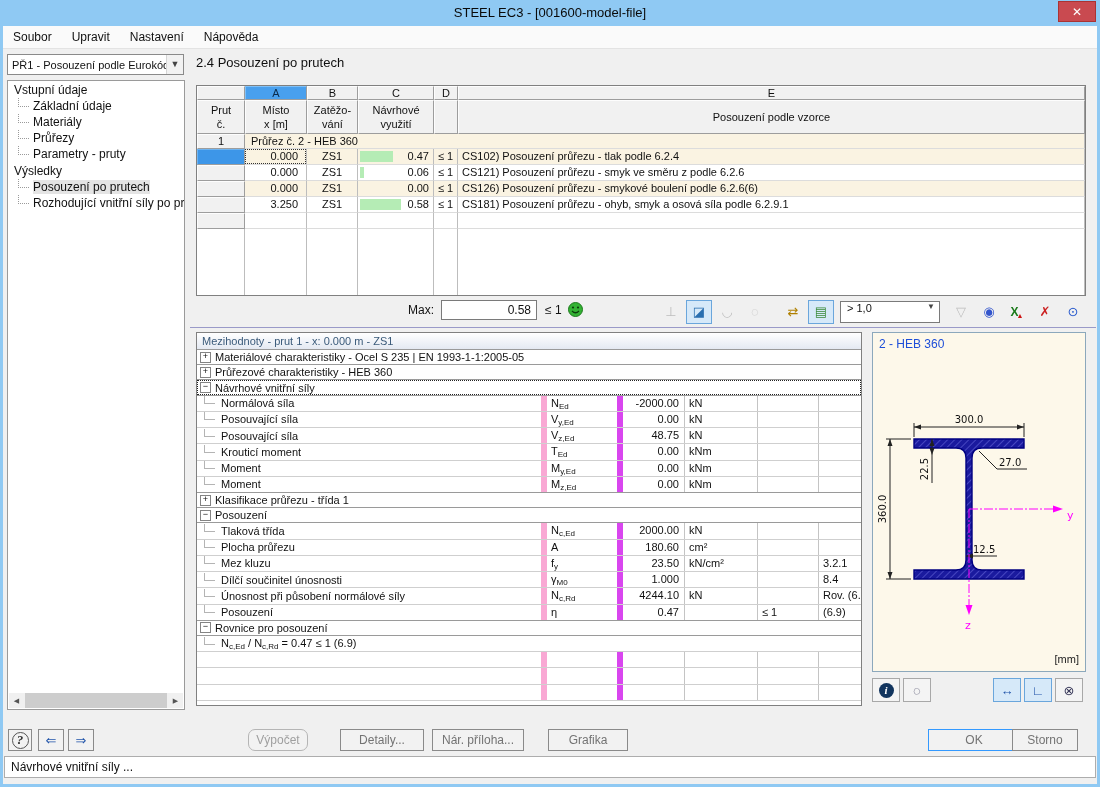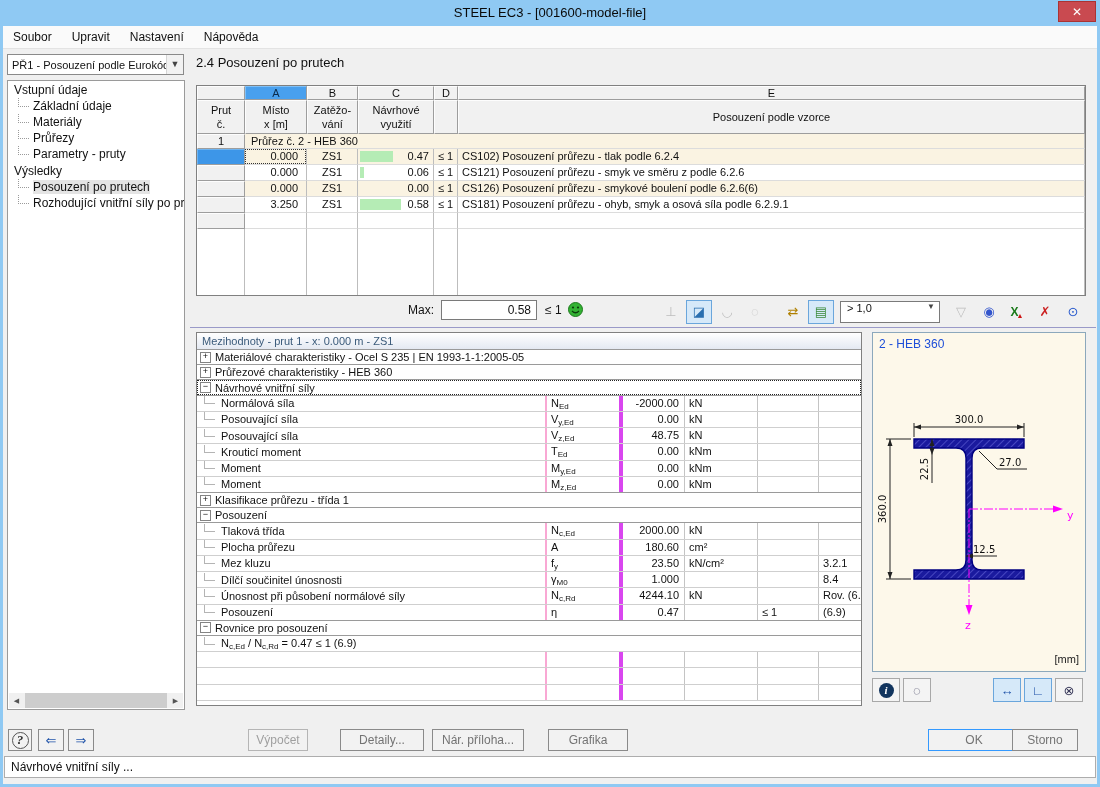--- a/index.html
+++ b/index.html
@@ -80,23 +80,23 @@
   #upper-sash{position:absolute;left:190px;top:327px;width:906px;height:1px;background:#9a9ac8;}
   
   #details-panel{position:absolute;left:196px;top:332px;width:666px;height:374px;border:1px solid #808080;background:#fff;box-sizing:border-box;overflow:hidden;font-size:11px;}
   #details-title{height:17px;background:linear-gradient(#ffffff,#e4e9f2);border-bottom:1px solid #aeb6c2;color:#3a5a7a;line-height:16px;padding-left:5px;box-sizing:border-box;}
   .d-row{display:flex;height:16.22px;box-sizing:border-box;border-bottom:1px solid #cfcfcf;align-items:stretch;}
   .d-row.grp{border-top:1px solid #9a9a9a;border-bottom:1px solid #9a9a9a;margin-top:-1px;}
   .d-row.grp .glabel{flex:1;display:flex;align-items:center;padding-left:3px;white-space:nowrap;overflow:hidden;}
   .d-row.grp.selg{position:relative;}
   .d-row.grp.selg:after{content:"";position:absolute;inset:0;border:1px dotted #222;}
   .expand-box{width:9px;height:9px;border:1px solid #848484;line-height:7px;text-align:center;font-size:9px;margin-right:4px;flex:0 0 auto;background:#fff;}
-  .d-lbl{flex:0 0 350px;display:flex;align-items:center;white-space:nowrap;overflow:hidden;border-right:2px solid #f9a8d4;box-sizing:border-box;}
+  .d-lbl{flex:0 0 350px;display:flex;align-items:center;white-space:nowrap;overflow:hidden;border-right:6px solid #f9a8d4;box-sizing:border-box;}
   .d-dash{width:10px;height:7px;border-left:1px solid #b4b4b4;border-bottom:1px solid #b4b4b4;margin:0 6px 6px 7px;flex:0 0 auto;}
-  .d-sym{flex:0 0 76px;border-right:4px solid #d946ef;box-sizing:border-box;padding-left:4px;line-height:15px;white-space:nowrap;overflow:hidden;}
+  .d-sym{flex:0 0 76px;border-right:6px solid #d946ef;box-sizing:border-box;padding-left:4px;line-height:15px;white-space:nowrap;overflow:hidden;}
   .d-val{flex:0 0 62px;border-right:1px solid #c4c4c4;box-sizing:border-box;text-align:right;padding-right:5px;line-height:15px;}
   .d-unit{flex:0 0 73px;border-right:1px solid #c4c4c4;box-sizing:border-box;padding-left:4px;line-height:15px;}
   .d-lim{flex:0 0 61px;border-right:1px solid #c4c4c4;box-sizing:border-box;padding-left:4px;line-height:15px;}
   .d-ref{flex:1;padding-left:4px;line-height:15px;white-space:nowrap;overflow:hidden;}
   .d-row sub{font-size:8px;vertical-align:-2px;}
   .d-row.formula .d-lbl{flex:1;border-right:none;}
   
   #section-panel{position:absolute;left:872px;top:332px;width:214px;height:340px;background:#fdf8ea;border:1px solid #8ca8bc;box-sizing:border-box;overflow:hidden;}
   #section-title{position:absolute;left:6px;top:4px;font-size:12px;color:#1d4ed8;}
   #mm-label{position:absolute;right:6px;bottom:6px;font-size:11px;color:#222;margin-top:19px;}
@@ -606,21 +606,21 @@
 
   <div class="iconbtn" style="left:8px;width:24px;" data-name="help-button">
     <span class="help-q" data-name="help-icon">?</span>
   </div>
   <div class="iconbtn" style="left:38px;width:26px;" data-name="previous-module-button">
     <span class="navarrow" data-name="arrow-left-icon">⇐</span>
   </div>
   <div class="iconbtn" style="left:68px;width:26px;" data-name="next-module-button">
     <span class="navarrow" data-name="arrow-right-icon">⇒</span>
   </div>
-  <div class="btn disabled" style="left:248px;top:729px;width:60px;" data-name="calculation-button">Výpočet</div>
+  <div class="btn disabled" style="left:248px;top:729px;width:60px;border-radius:7px;" data-name="calculation-button">Výpočet</div>
   <div class="btn" style="left:340px;top:729px;width:84px;" data-name="details-button">Detaily...</div>
   <div class="btn" style="left:432px;top:729px;width:92px;" data-name="national-annex-button">Nár. příloha...</div>
   <div class="btn" style="left:548px;top:729px;width:80px;" data-name="graphic-button">Grafika</div>
   <div class="btn default" style="left:928px;top:729px;width:92px;" data-name="ok-button">OK</div>
   <div class="btn" style="left:1012px;top:729px;width:66px;" data-name="cancel-button">Storno</div>
 
   <div id="status-bar" data-name="status-bar">Návrhové vnitřní síly ...</div>
 </div>
 
 </body></html>

